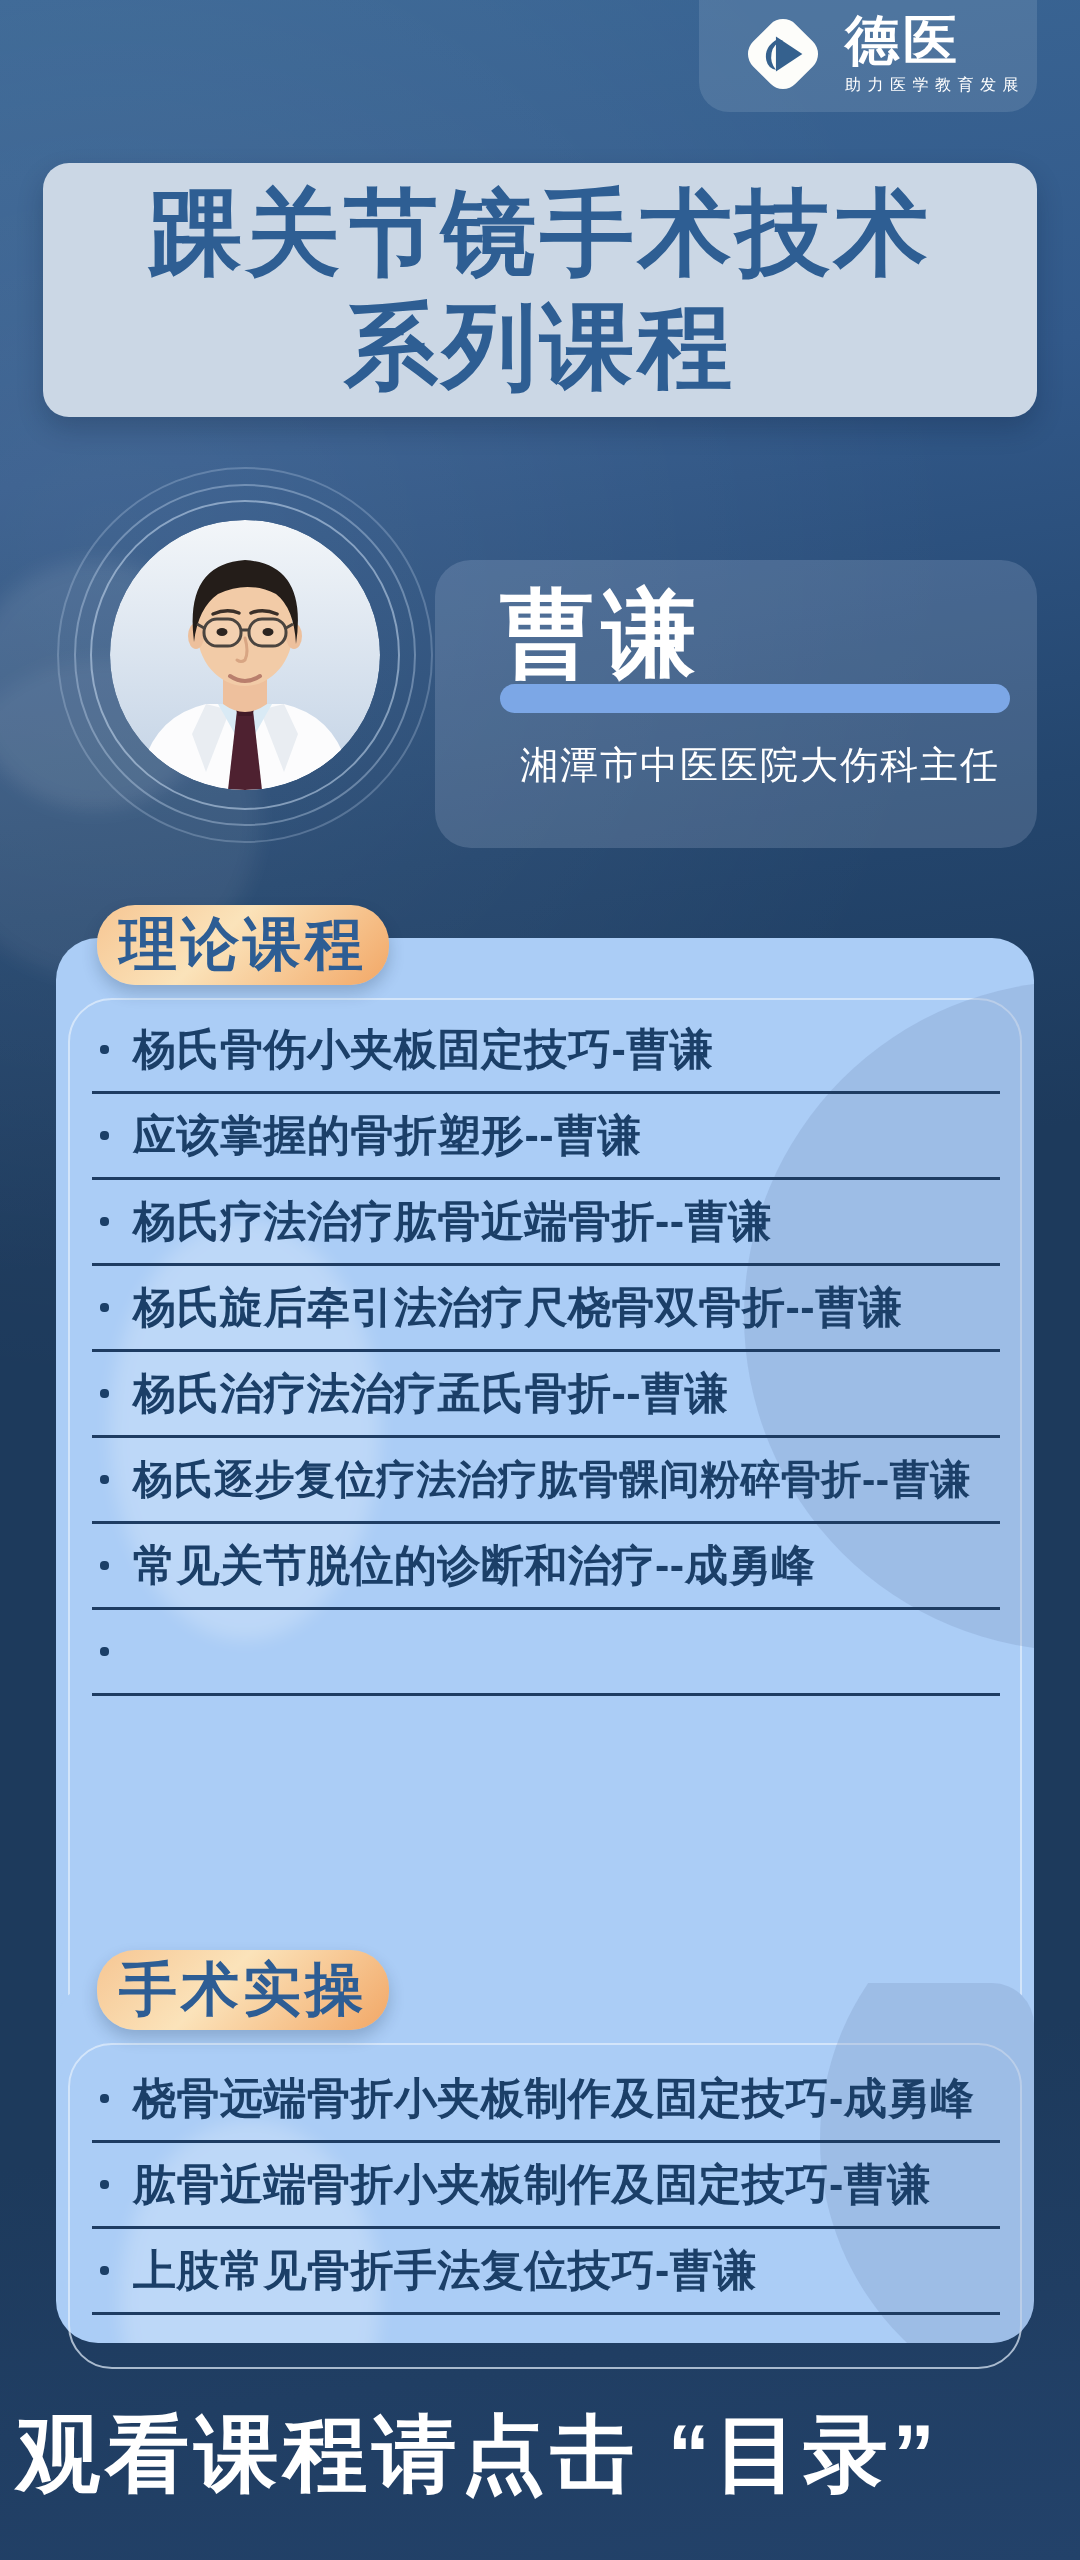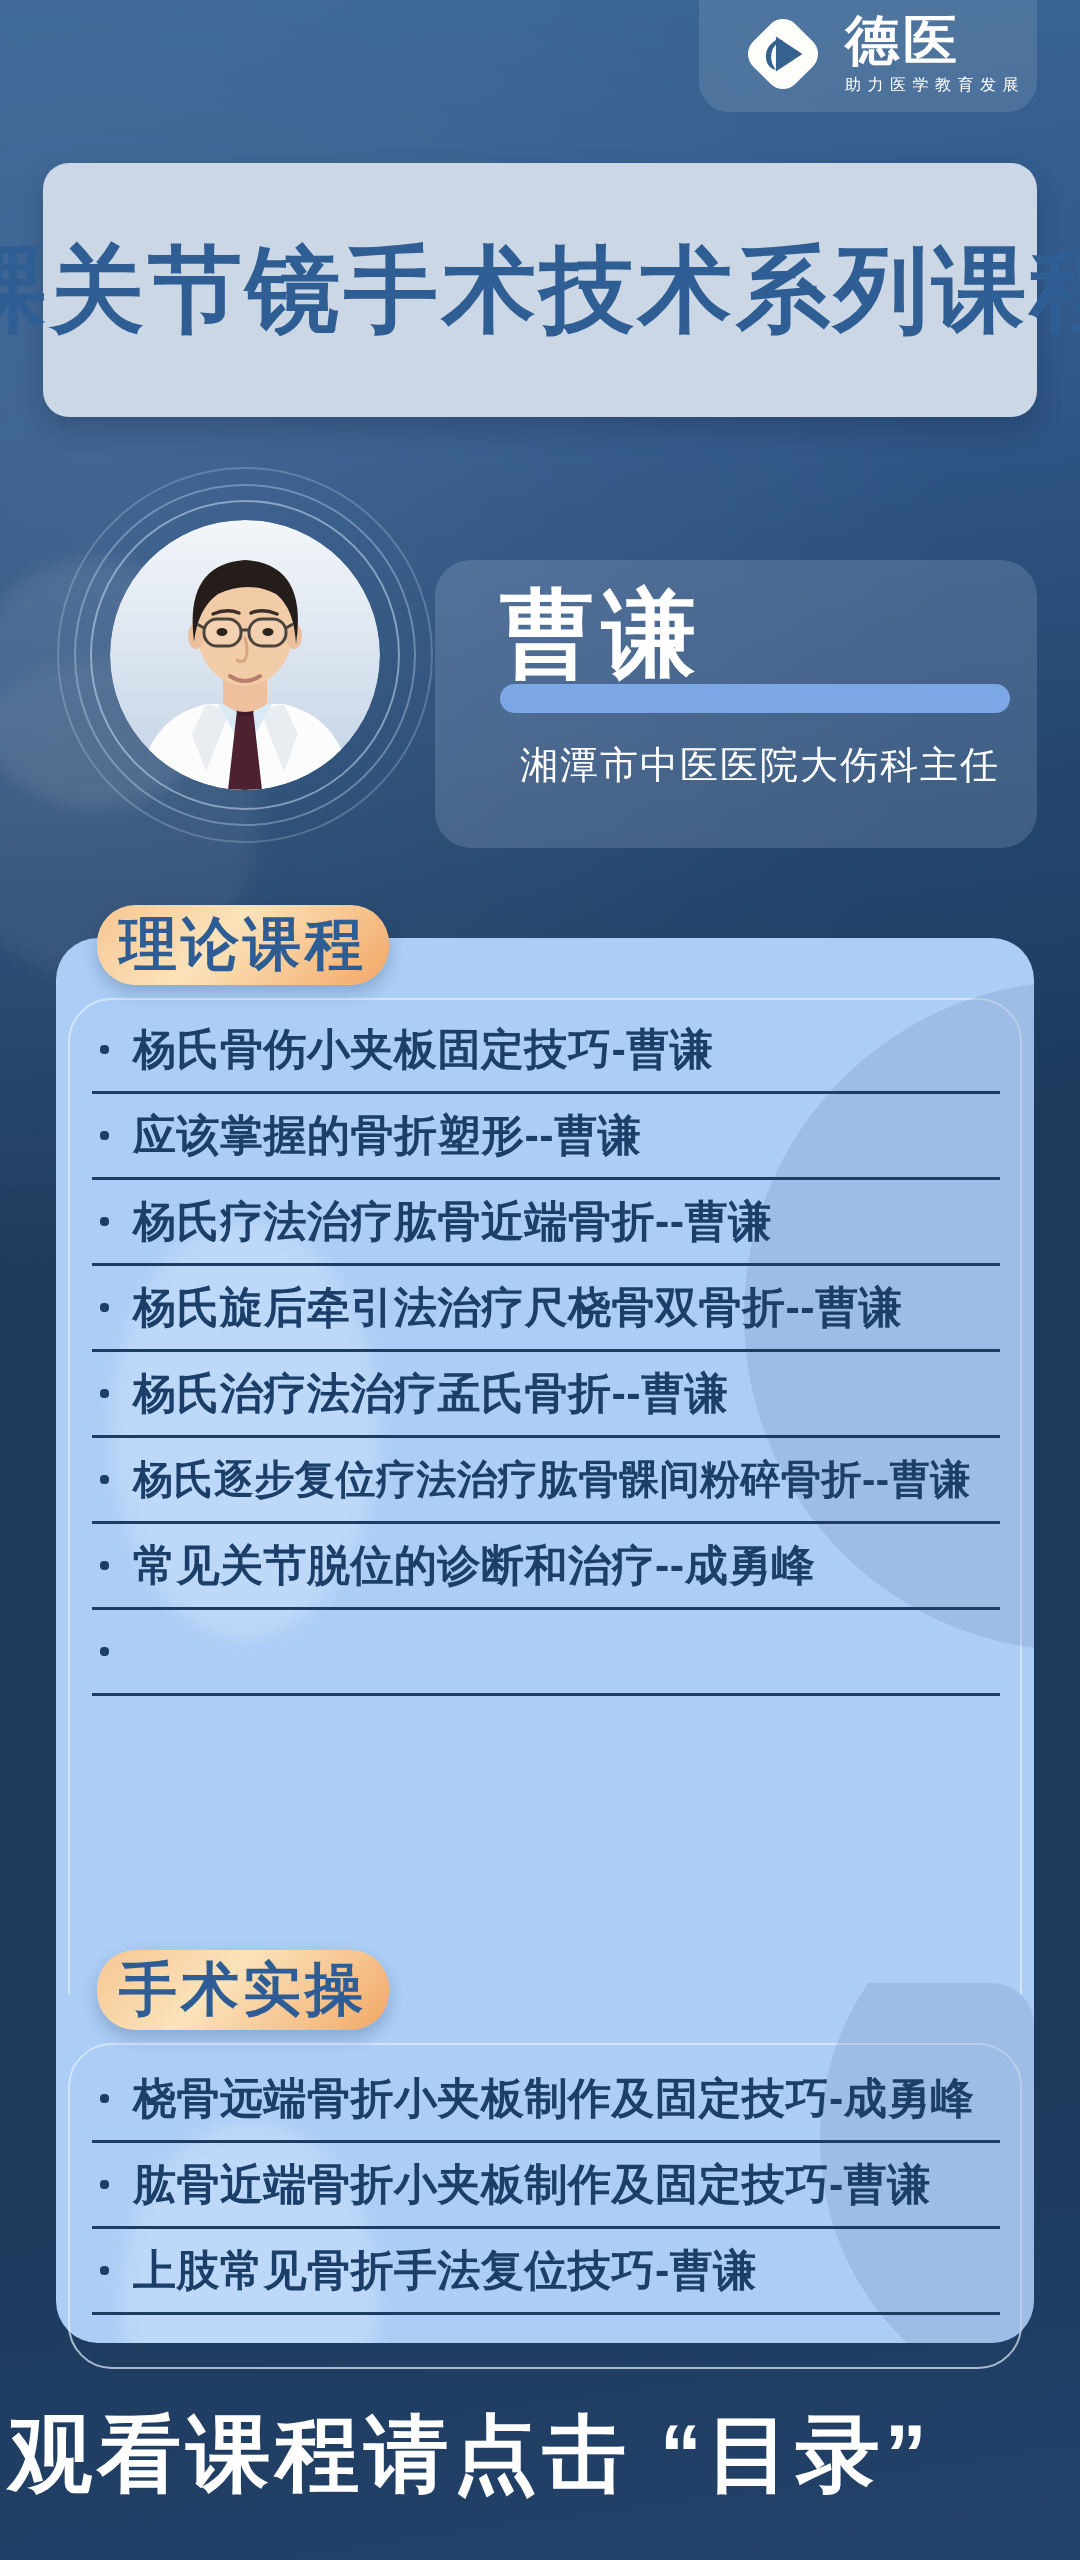--- a/index.html
+++ b/index.html
@@ -25,21 +25,21 @@
     display:flex;align-items:center;padding:10px 16px 14px 40px;
   }
   .logo-icon{width:88px;height:88px;flex:0 0 auto;margin-right:18px;}
   .logo-texts{display:flex;flex-direction:column;align-items:flex-start;}
   .logo-brand{color:var(--white);font-size:54px;font-weight:700;letter-spacing:4px;line-height:1.05;}
   .logo-tagline{color:var(--white);font-size:16px;font-weight:500;letter-spacing:6.5px;margin-top:7px;white-space:nowrap;}
   
   .banner{
     position:absolute;left:43px;top:163px;width:994px;height:254px;
     background:var(--banner-bg);border-radius:26px;
-    display:flex;flex-direction:row;align-items:center;justify-content:center;
+    display:flex;flex-direction:column;align-items:center;justify-content:center;
     box-shadow:0 12px 26px rgba(10,25,45,0.22);
   }
   .banner-line{color:var(--banner-text);font-size:94px;font-weight:800;line-height:1.21;letter-spacing:4px;white-space:nowrap;}
   
   .profile{position:absolute;left:0;top:430px;width:1080px;height:470px;}
   .soft-blob{position:absolute;border-radius:50%;background:rgba(255,255,255,0.09);filter:blur(10px);}
   .blob-a{left:-30px;top:130px;width:250px;height:250px;}
   .blob-b{left:-60px;top:230px;width:320px;height:320px;background:rgba(255,255,255,0.06);}
   .ring{position:absolute;border-radius:50%;border:2px solid rgba(214,232,252,0.5);}
   .ring-1{left:90px;top:70px;width:310px;height:310px;}
@@ -86,21 +86,21 @@
   .panel-theory .rows{top:70px;}
   .panel-practice .rows{top:74px;}
   .row{
     height:86px;display:flex;align-items:center;
     border-bottom:3px solid var(--divider);
   }
   .bullet{width:9px;height:9px;border-radius:4px;background:var(--item-text);margin:0 24px 0 8px;flex:0 0 auto;}
   .row-text{color:var(--item-text);font-size:43px;font-weight:600;white-space:nowrap;letter-spacing:0.5px;}
   
   .footer-cta{
-    position:absolute;left:8px;top:2398px;width:924px;text-align:center;
+    position:absolute;left:16px;top:2398px;width:924px;text-align:center;
     color:var(--white);font-size:84px;font-weight:800;letter-spacing:5px;white-space:nowrap;
   }
 </style>
 </head>
 <body>
 
 <div class="page">
 
   <div class="logo-badge">
     <span class="logo-icon">

